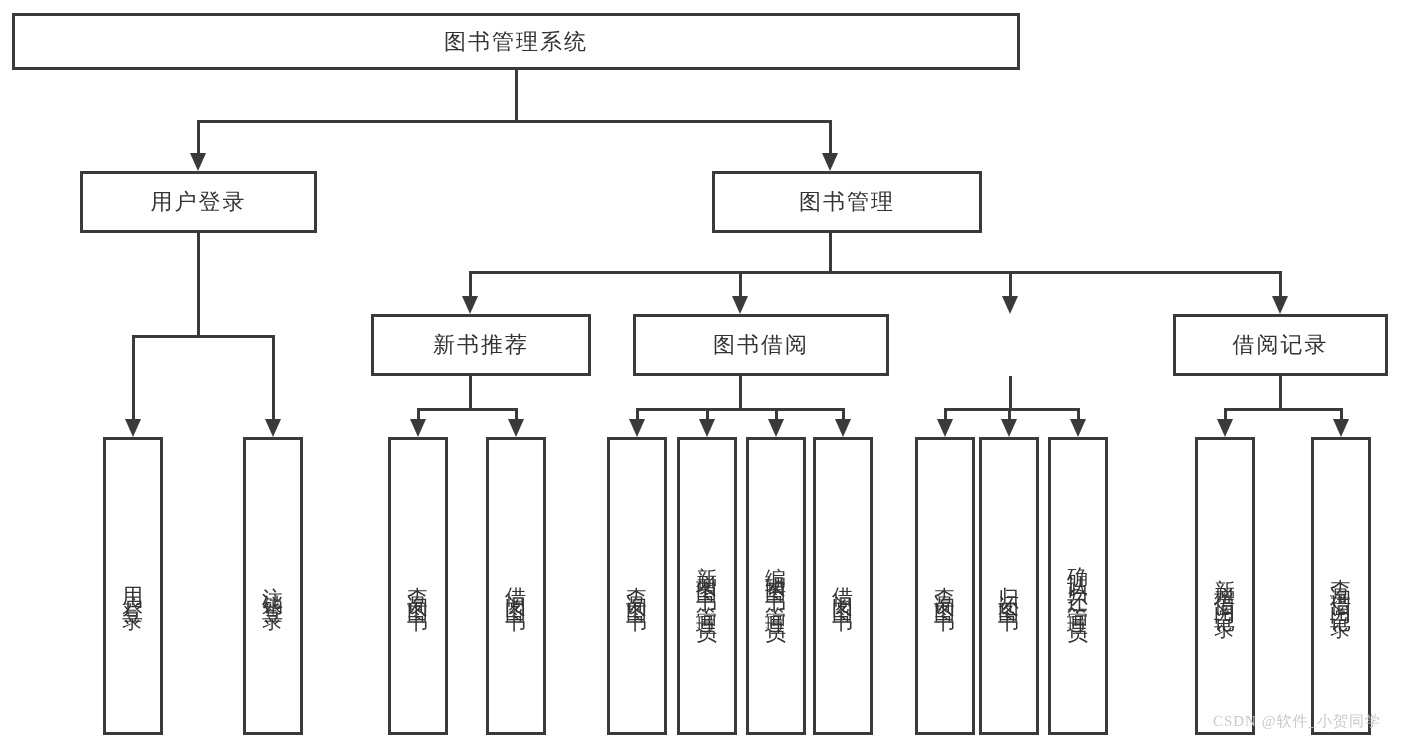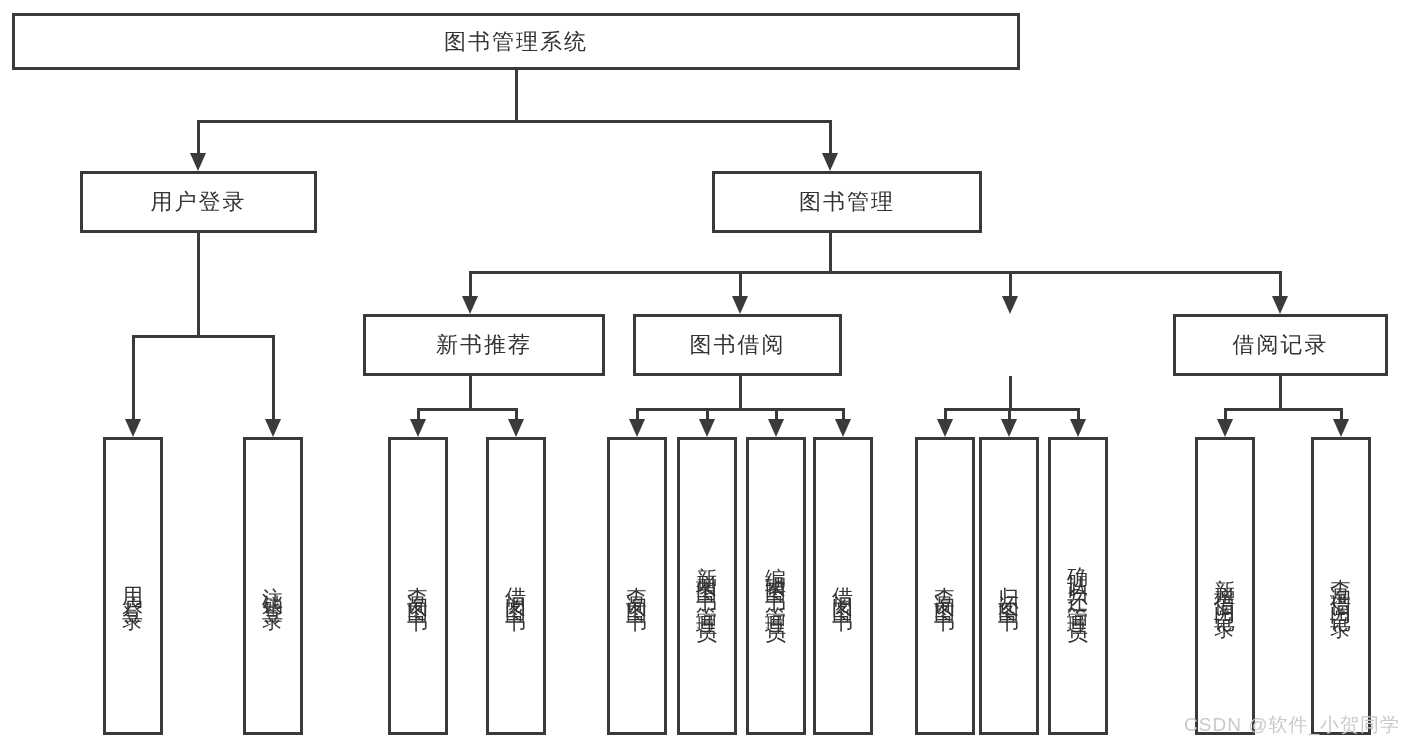--- a/index.html
+++ b/index.html
@@ -24,44 +24,44 @@
     font-size:21px;letter-spacing:8px;line-height:1;white-space:nowrap;
   }
   .vline{position:absolute;width:3px;background:var(--line);}
   .hline{position:absolute;height:3px;background:var(--line);}
   .arrow{
     position:absolute;width:0;height:0;
     border-left:8px solid transparent;border-right:8px solid transparent;
     border-top:18px solid var(--line);
   }
   .watermark{
-    position:absolute;top:712px;right:5px;z-index:5;
-    font-size:19px;letter-spacing:1px;color:var(--watermark);white-space:nowrap;
+    position:absolute;top:712px;right:24px;z-index:5;
+    font-size:15px;letter-spacing:1px;color:var(--watermark);white-space:nowrap;font-family:Liberation Serif, serif;
   }
 </style>
 </head>
 <body>
 
 <div class="canvas">
 
   <div class="box" style="left:12px;top:13px;width:1008px;height:57px">
     <span class="hlabel">图书管理系统</span>
   </div>
 
   <div class="box" style="left:80px;top:171px;width:237px;height:62px">
     <span class="hlabel">用户登录</span>
   </div>
   <div class="box" style="left:712px;top:171px;width:270px;height:62px">
     <span class="hlabel">图书管理</span>
   </div>
 
-  <div class="box" style="left:363px;top:314px;width:242px;height:62px">
+  <div class="box" style="left:371px;top:314px;width:220px;height:62px">
     <span class="hlabel">新书推荐</span>
   </div>
-  <div class="box" style="left:633px;top:314px;width:209px;height:62px">
+  <div class="box" style="left:633px;top:314px;width:256px;height:62px">
     <span class="hlabel">图书借阅</span>
   </div>
   <div class="box" style="left:1173px;top:314px;width:215px;height:62px">
     <span class="hlabel">借阅记录</span>
   </div>
 
   <div class="box leaf" style="left:103px;top:437px;width:60px;height:298px">
     <span>用户登录</span>
   </div>
   <div class="box leaf" style="left:243px;top:437px;width:60px;height:298px">

